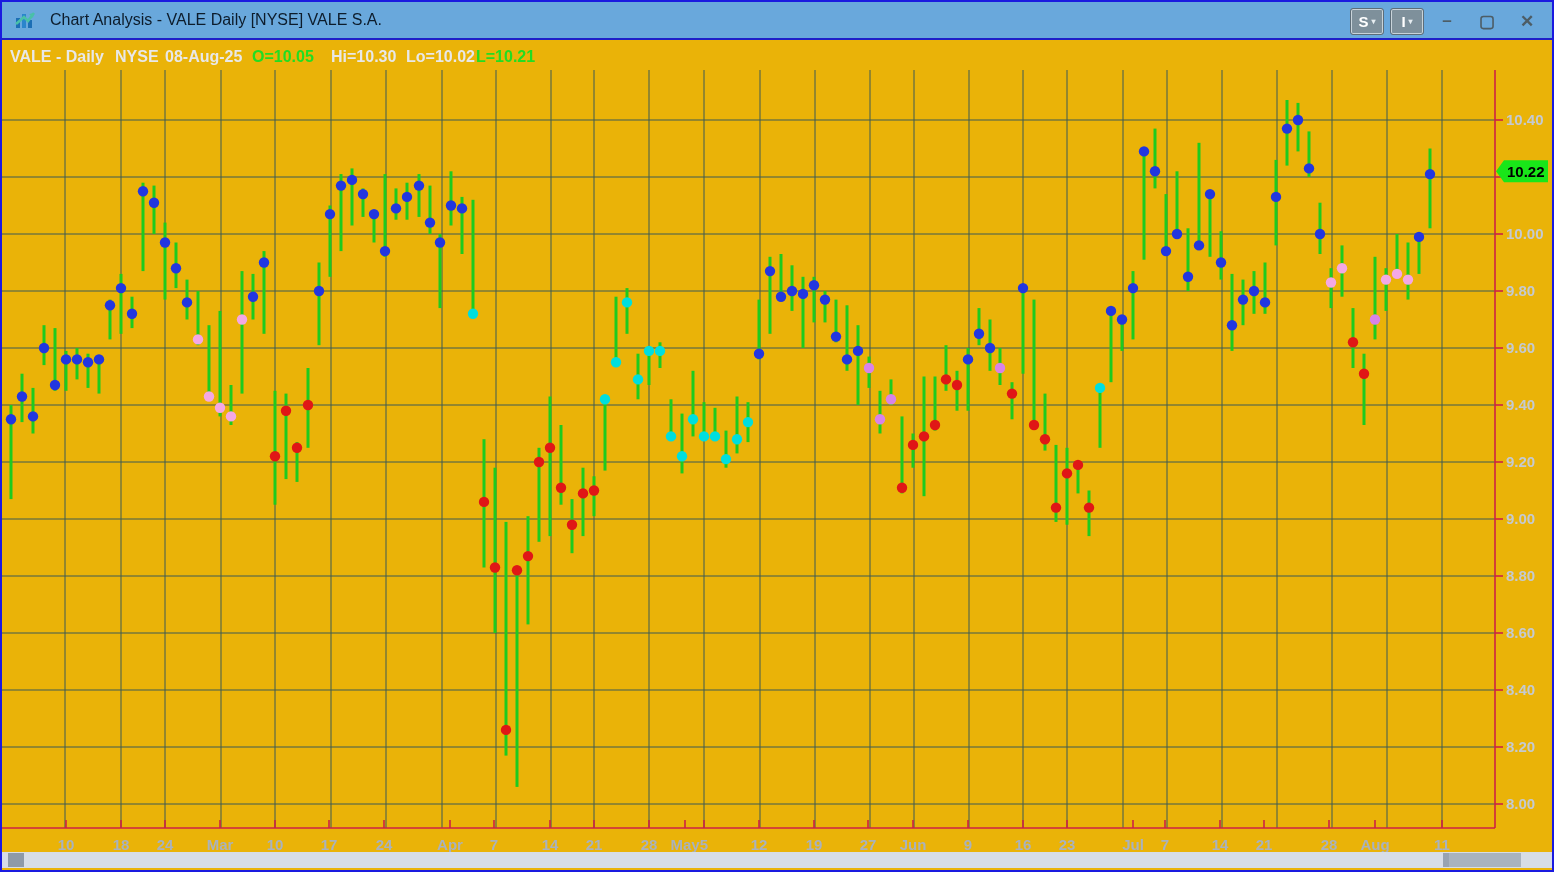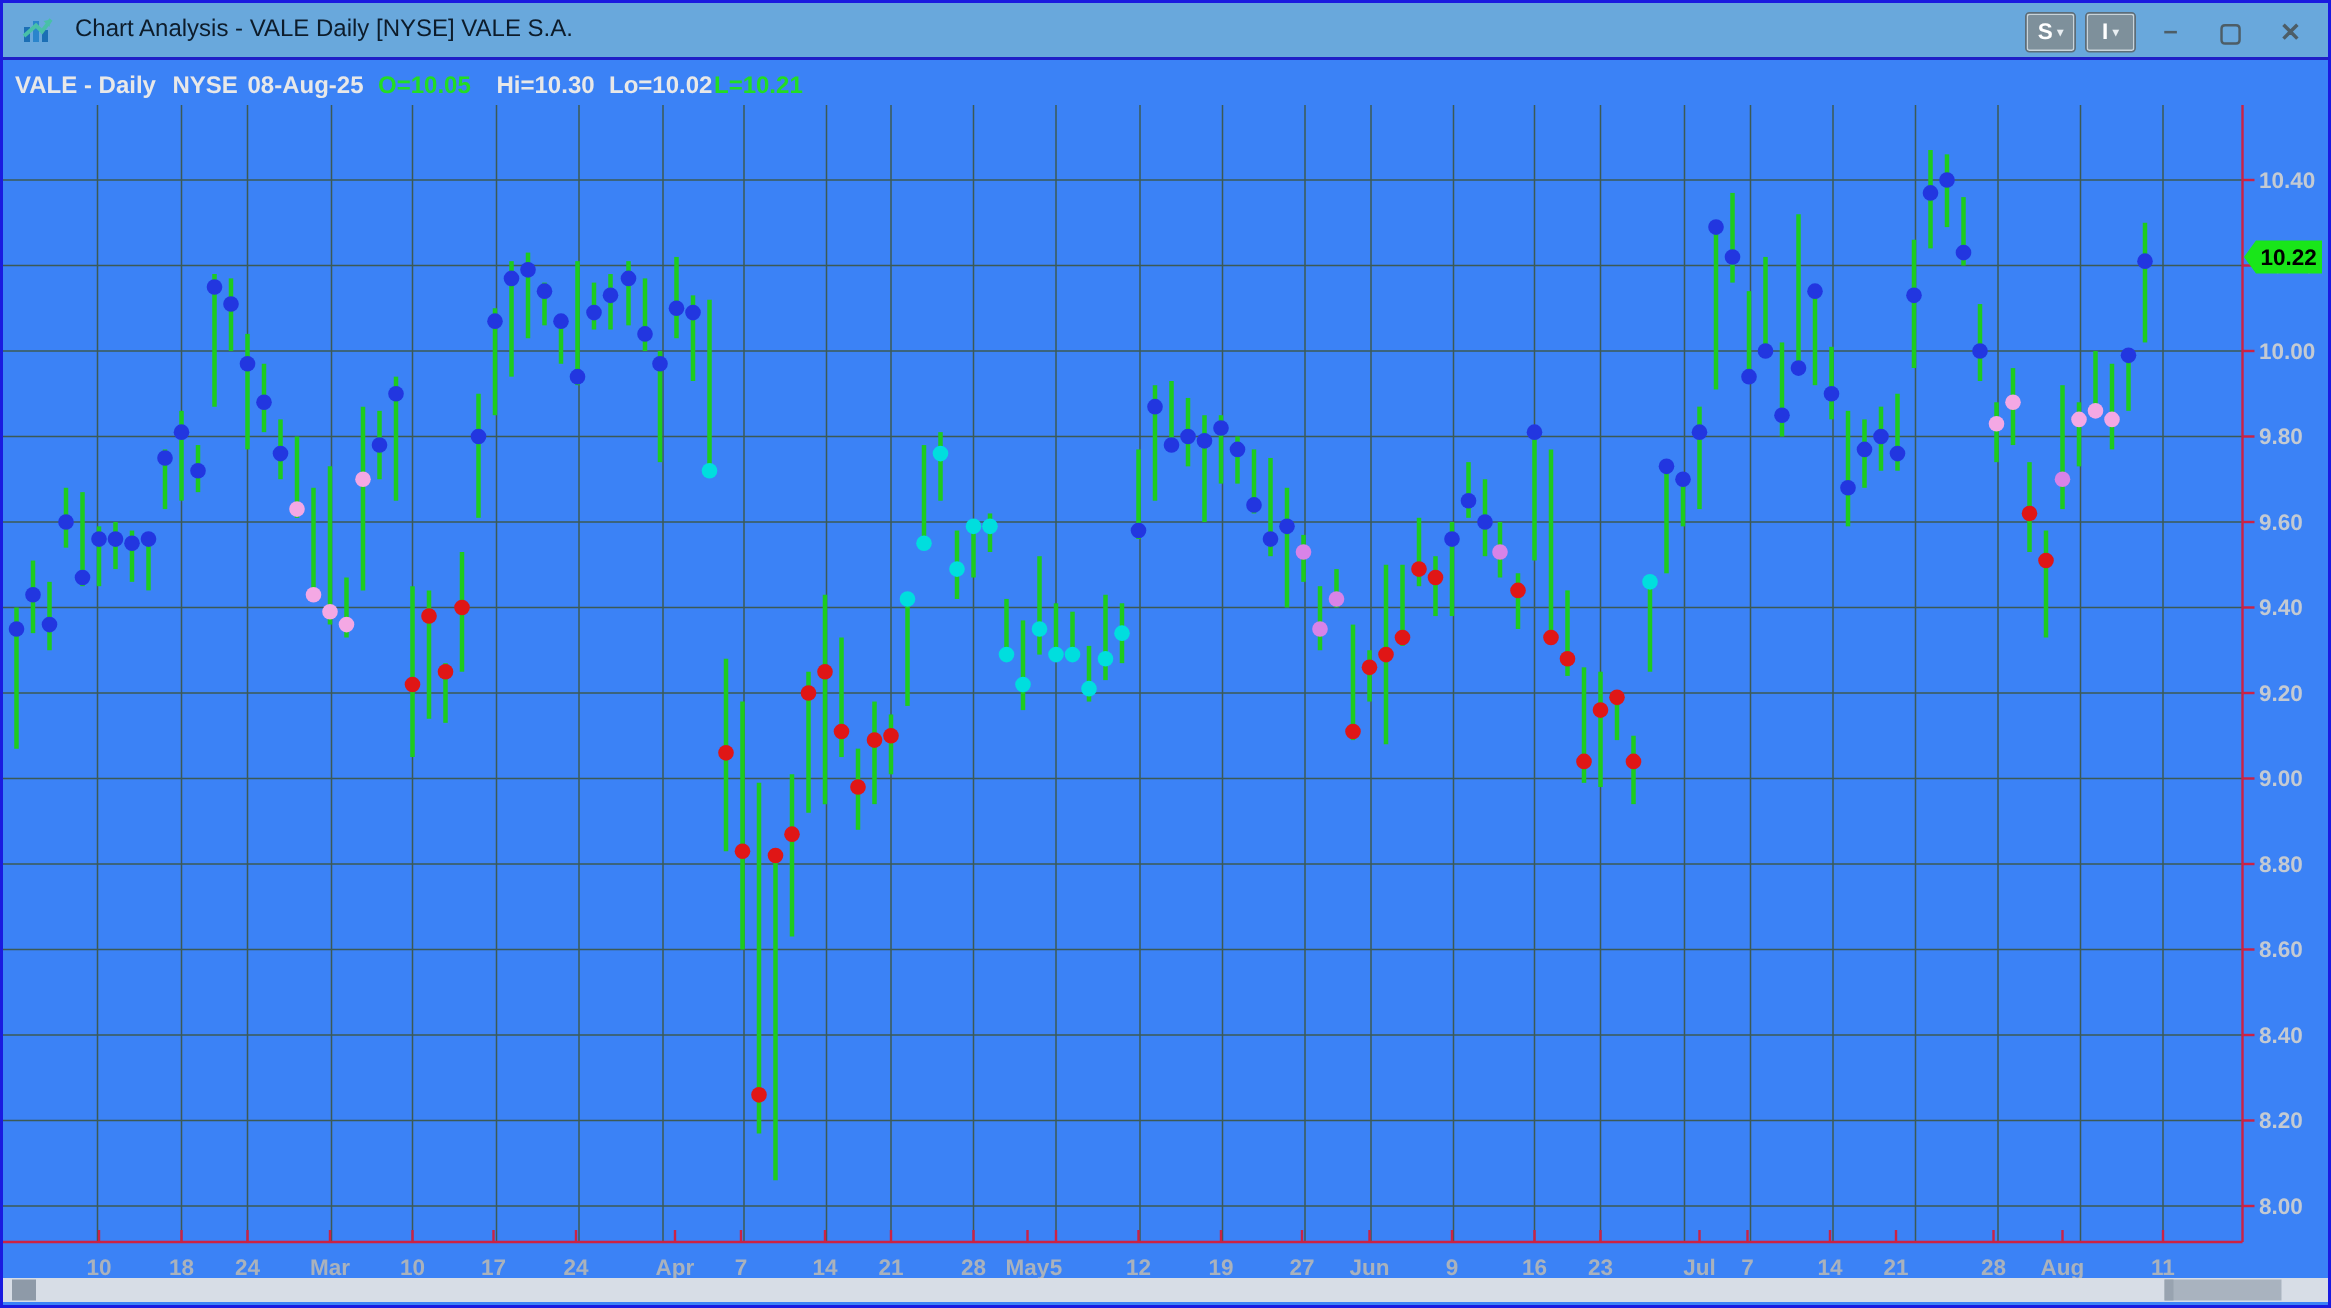--- a/index.html
+++ b/index.html
@@ -1,19 +1,19 @@
 <!DOCTYPE html>
 <html><head>
 <meta charset="utf-8">
 <style>
   html,body{margin:0;padding:0;background:#333;}
   *{box-sizing:border-box;}
   #window{
     position:relative;width:1554px;height:872px;
-    border:2px solid #1a1ae0;background:#3b82f6;
+    border:2px solid #1a1ae0;background:#eab308;
     font-family:"Liberation Sans", sans-serif;
     overflow:hidden;
     padding-left:29px;
   }
   
   #titlebar{
     position:absolute;left:0;top:0;width:1550px;height:38px;
     background:#69a8dc;display:flex;align-items:center;
     border-bottom:2px solid #1f1fc8;
   }

